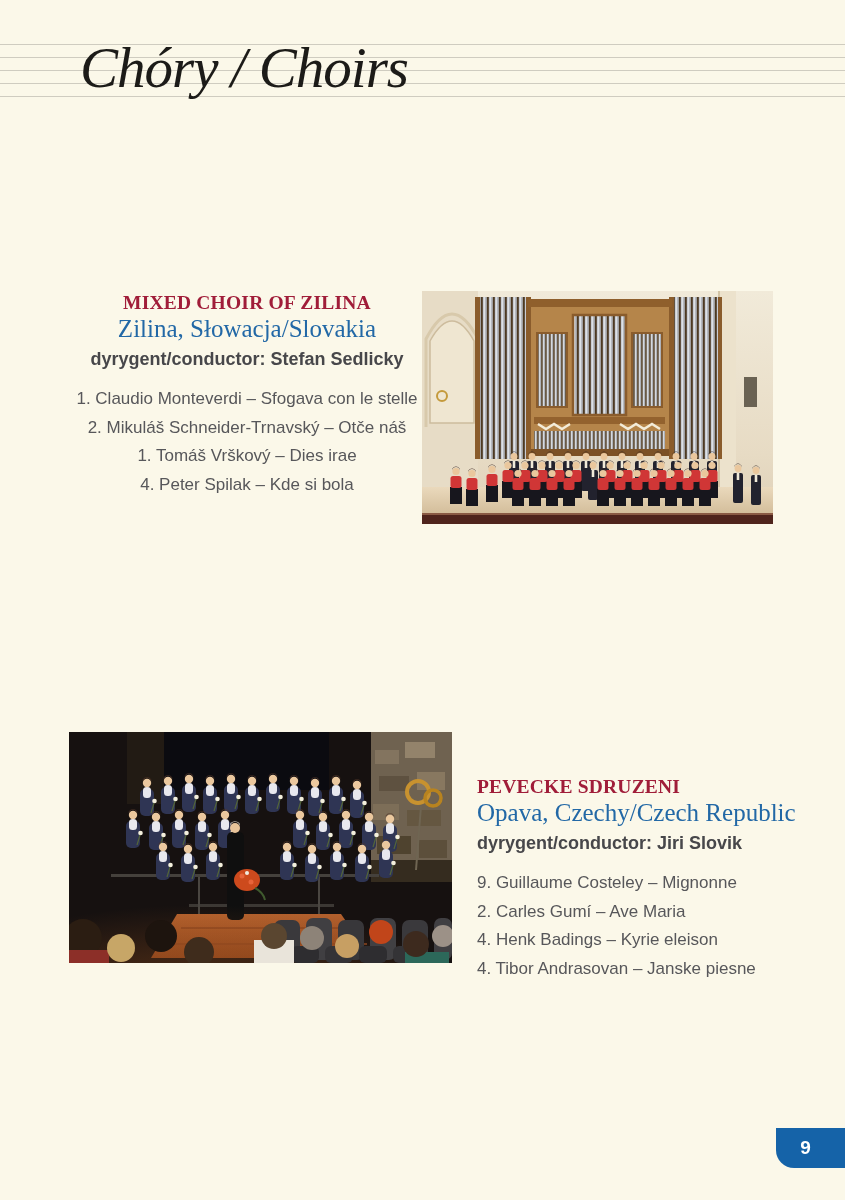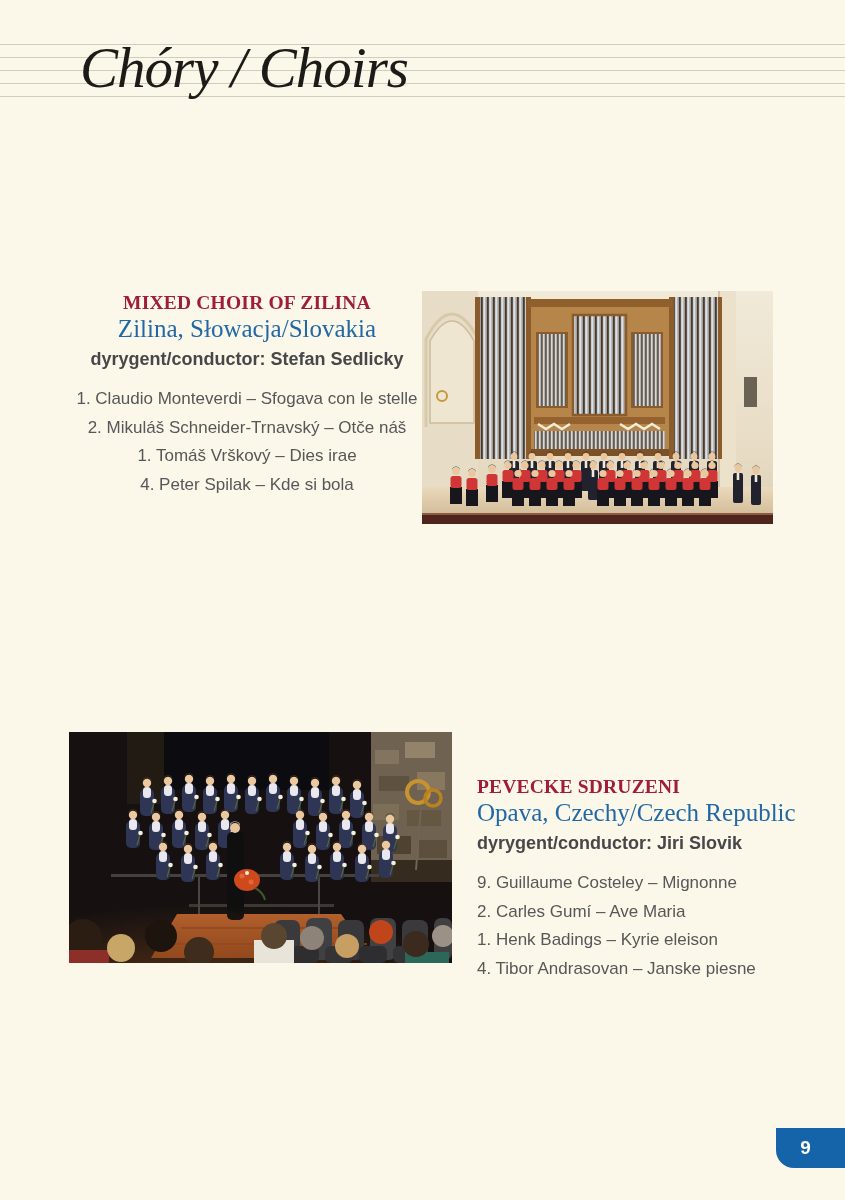--- a/index.html
+++ b/index.html
@@ -331,21 +331,21 @@
         <span class="nl">PEVECKE SDRUZENI</span>
       </h2>
       <div class="choir-location">Opava, Czechy/Czech Republic</div>
       <div class="choir-conductor">
         <span>dyrygent/conductor:</span>
         <span>Jiri Slovik</span>
       </div>
       <div class="repertoire">
         <div class="repertoire-item">9. Guillaume Costeley – Mignonne</div>
         <div class="repertoire-item">2. Carles Gumí – Ave Maria</div>
-        <div class="repertoire-item">1. Henk Badings – Kyrie eleison</div>
+        <div class="repertoire-item">4. Henk Badings – Kyrie eleison</div>
         <div class="repertoire-item">4. Tibor Andrasovan – Janske piesne</div>
       </div>
     </div>
   </section>
 
   <div class="page-badge">
     <span>9</span>
   </div>
 
 </div>

